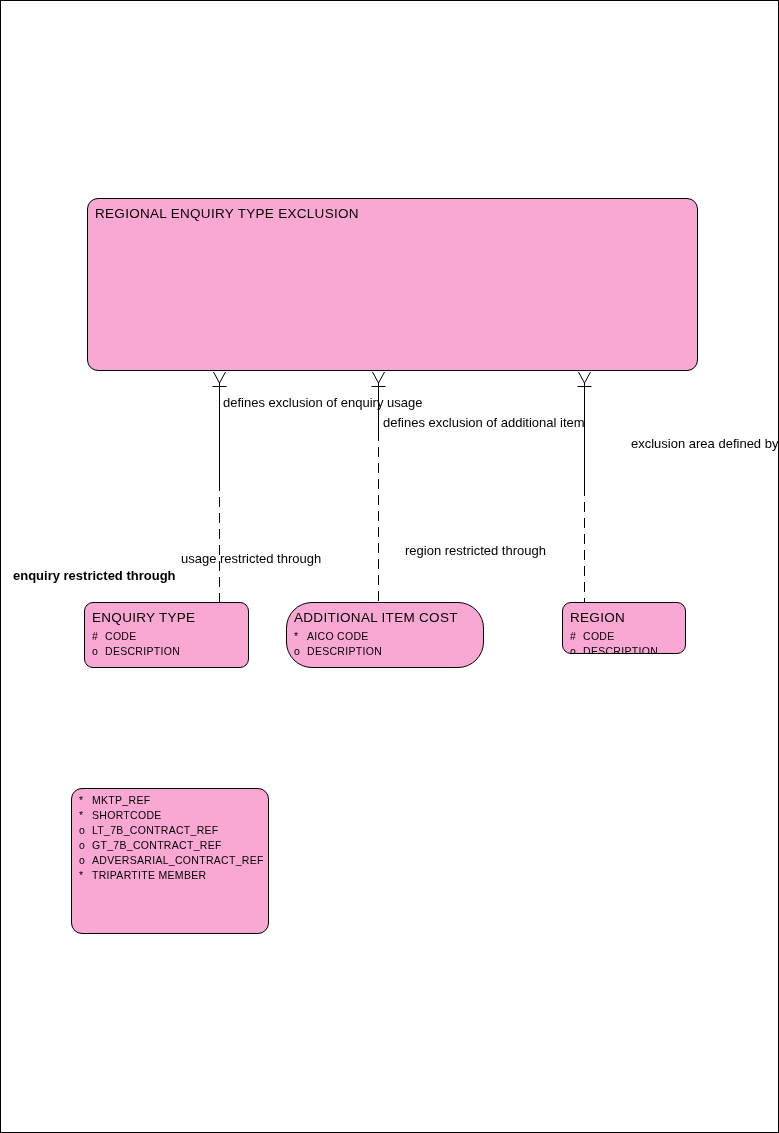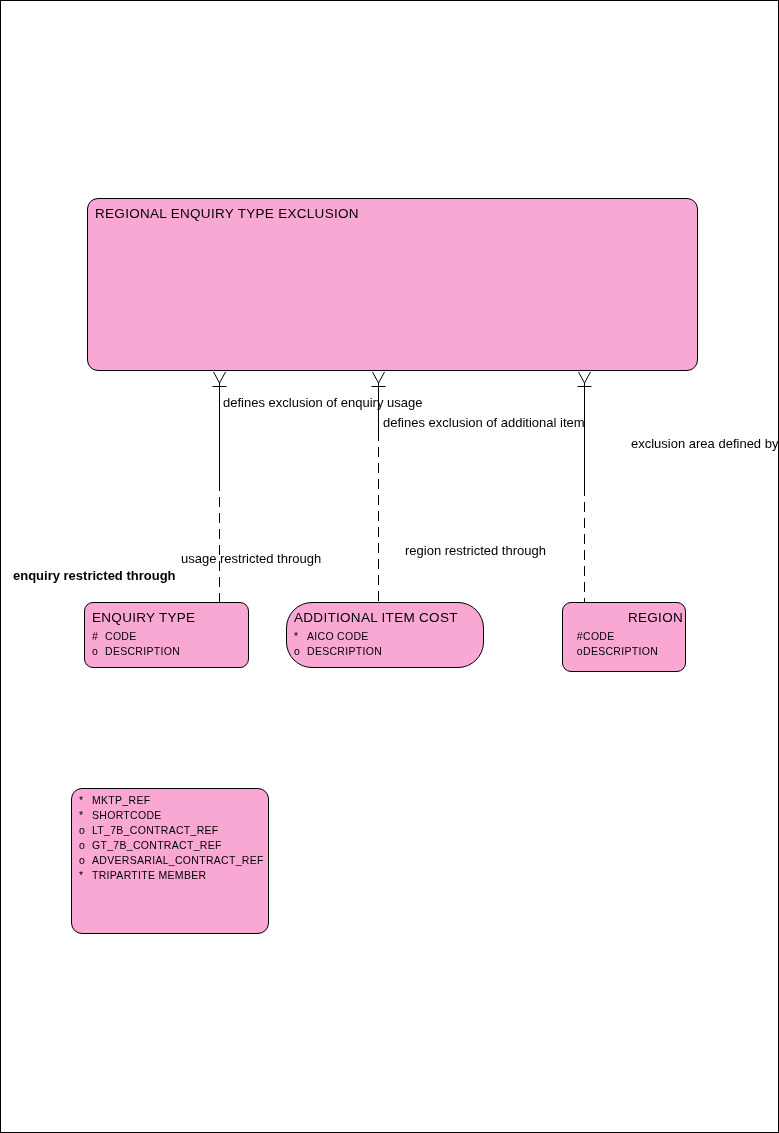--- a/index.html
+++ b/index.html
@@ -135,21 +135,21 @@
         <span class="attr-marker">*</span>
         <span class="attr-name">AICO CODE</span>
       </div>
       <div class="attr-row">
         <span class="attr-marker">o</span>
         <span class="attr-name">DESCRIPTION</span>
       </div>
     </div>
   </div>
 
-  <div class="entity entity-small" style="left:561px; top:601px; width:124px; height:70px;text-align:right;">
+  <div class="entity entity-small" style="left:561px; top:601px; width:124px; height:52px;">
     <div class="entity-title">REGION</div>
     <div class="attr-list">
       <div class="attr-row">
         <span class="attr-marker">#</span>
         <span class="attr-name">CODE</span>
       </div>
       <div class="attr-row">
         <span class="attr-marker">o</span>
         <span class="attr-name">DESCRIPTION</span>
       </div>

